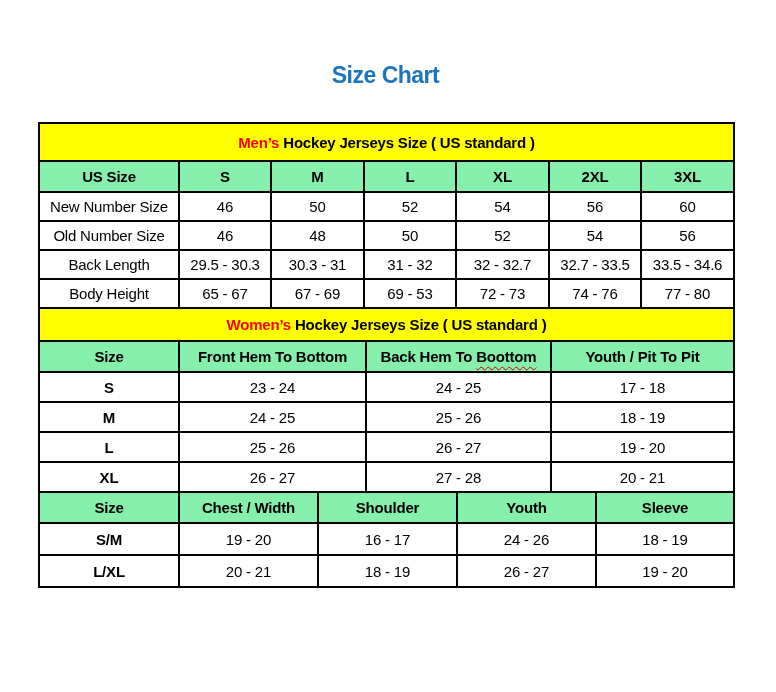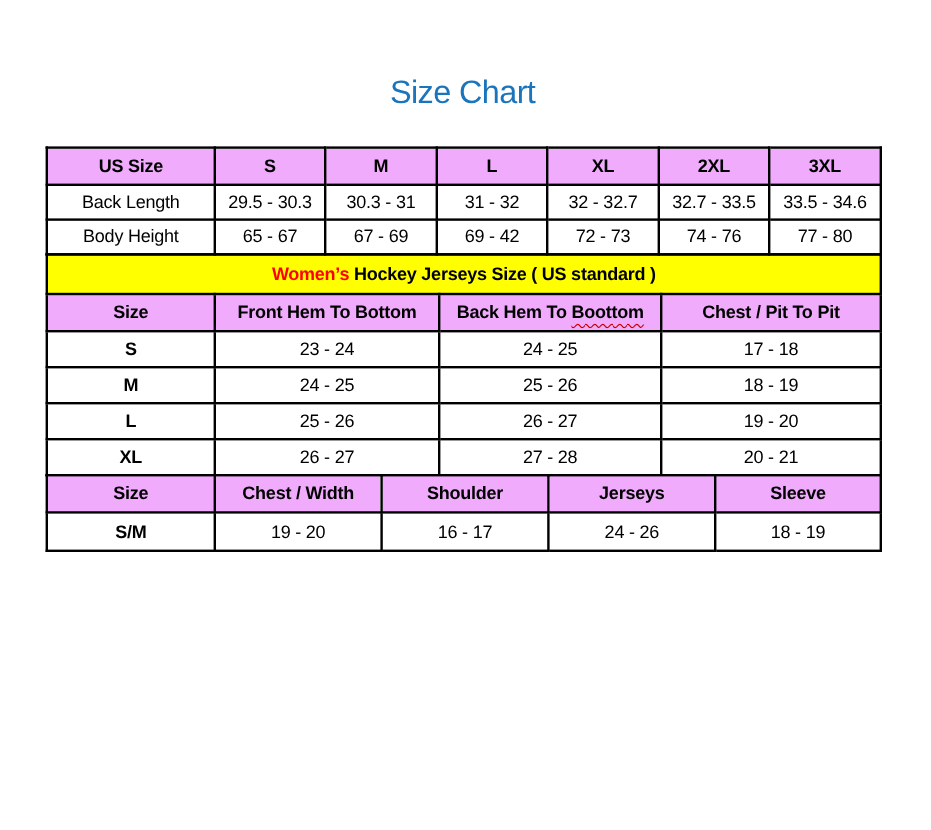--- a/index.html
+++ b/index.html
@@ -7,21 +7,21 @@
     width:776px; height:692px;
     background:#ffffff;
     overflow:hidden;
     font-family:"Liberation Sans", sans-serif;
     color:#000;
   }
   .page{ position:relative; width:776px; height:692px; }
   .page-title{
     position:absolute; top:62px; left:38px; width:695px;
     text-align:center;
-    font-size:27px; font-weight:400; letter-spacing:-0.5px;
+    font-size:23px; font-weight:700; letter-spacing:-0.5px;
     color:#1B75BC;
   }
   .sheet{ position:absolute; left:38px; top:122px; width:695px; }
   table.size-table{
     border-collapse:collapse;
     table-layout:fixed;
     width:695px;
   }
   table.size-table + table.size-table{ margin-top:-2px; }
   table.size-table td, table.size-table th{
@@ -31,21 +31,21 @@
     font-size:15px;
     letter-spacing:-0.2px;
     overflow:hidden; white-space:nowrap;
   }
   .band{
     background:#FFFF00;
     font-weight:700; font-size:17px;
     height:36px;
   }
   .band .accent{ color:#FF0000; }
-  th.colhead{ font-weight:700; height:29px; background:#f0abfc;margin-top:12px; }
+  th.colhead{ font-weight:700; height:29px; background:#86efac;margin-top:12px; }
   td.rowlabel{ font-weight:400; }
   td.rowlabel.bold{ font-weight:700; }
   tr.data-mens td{ height:27px; }
   tr.data-womens td{ height:28px; }
   tr.data-youth td{ height:30px; }
   .wavy{
     text-decoration:underline;
     text-decoration-style:wavy;
     text-decoration-color:#cc0000;
     text-decoration-thickness:1px;
@@ -65,43 +65,64 @@
       <colgroup>
         <col style="width:140px">
           <col style="width:92px">
           <col style="width:93px">
           <col style="width:92px">
           <col style="width:93px">
           <col style="width:92px">
           <col style="width:93px">
       </colgroup>
       <tbody>
+          <tr>
+        <td class="band" colspan="7"><span class="accent">Men’s</span><span> Hockey Jerseys Size ( US standard )</span></td>
+      </tr>
       <tr>
         <th class="colhead">US Size</th>
         <th class="colhead">S</th>
         <th class="colhead">M</th>
         <th class="colhead">L</th>
         <th class="colhead">XL</th>
         <th class="colhead">2XL</th>
         <th class="colhead">3XL</th>
       </tr>
       <tr class="data-mens">
+        <td class="rowlabel">New Number Size</td>
+        <td>46</td>
+        <td>50</td>
+        <td>52</td>
+        <td>54</td>
+        <td>56</td>
+        <td>60</td>
+      </tr>
+      <tr class="data-mens">
+        <td class="rowlabel">Old Number Size</td>
+        <td>46</td>
+        <td>48</td>
+        <td>50</td>
+        <td>52</td>
+        <td>54</td>
+        <td>56</td>
+      </tr>
+      <tr class="data-mens">
         <td class="rowlabel">Back Length</td>
         <td>29.5 - 30.3</td>
         <td>30.3 - 31</td>
         <td>31 - 32</td>
         <td>32 - 32.7</td>
         <td>32.7 - 33.5</td>
         <td>33.5 - 34.6</td>
       </tr>
       <tr class="data-mens">
         <td class="rowlabel">Body Height</td>
         <td>65 - 67</td>
         <td>67 - 69</td>
-        <td>69 - 42</td>
+        <td>69 - 53</td>
         <td>72 - 73</td>
         <td>74 - 76</td>
         <td>77 - 80</td>
       </tr>
     </tbody>
       </table>
 
     <table class="size-table">
       <colgroup>
         <col style="width:140px">
@@ -110,21 +131,21 @@
           <col style="width:183px">
       </colgroup>
       <tbody>
           <tr>
         <td class="band" style="height:31px" colspan="4"><span class="accent">Women’s</span><span> Hockey Jerseys Size ( US standard )</span></td>
       </tr>
       <tr>
         <th class="colhead">Size</th>
         <th class="colhead">Front Hem To Bottom</th>
         <th class="colhead"><span>Back Hem To </span><span class="wavy">Boottom</span></th>
-        <th class="colhead">Chest / Pit To Pit</th>
+        <th class="colhead">Youth / Pit To Pit</th>
       </tr>
       <tr class="data-womens">
         <td class="rowlabel bold">S</td>
         <td>23 - 24</td>
         <td>24 - 25</td>
         <td>17 - 18</td>
       </tr>
       <tr class="data-womens">
         <td class="rowlabel bold">M</td>
         <td>24 - 25</td>
@@ -152,27 +173,34 @@
           <col style="width:139px">
           <col style="width:139px">
           <col style="width:139px">
           <col style="width:138px">
       </colgroup>
       <tbody>
       <tr>
         <th class="colhead">Size</th>
         <th class="colhead">Chest / Width</th>
         <th class="colhead">Shoulder</th>
-        <th class="colhead">Jerseys</th>
+        <th class="colhead">Youth</th>
         <th class="colhead">Sleeve</th>
       </tr>
       <tr class="data-youth">
         <td class="rowlabel bold">S/M</td>
         <td>19 - 20</td>
         <td>16 - 17</td>
         <td>24 - 26</td>
         <td>18 - 19</td>
       </tr>
+      <tr class="data-youth">
+        <td class="rowlabel bold">L/XL</td>
+        <td>20 - 21</td>
+        <td>18 - 19</td>
+        <td>26 - 27</td>
+        <td>19 - 20</td>
+      </tr>
     </tbody>
       </table>
 
   </div>
 </div>
 
 </body></html>

